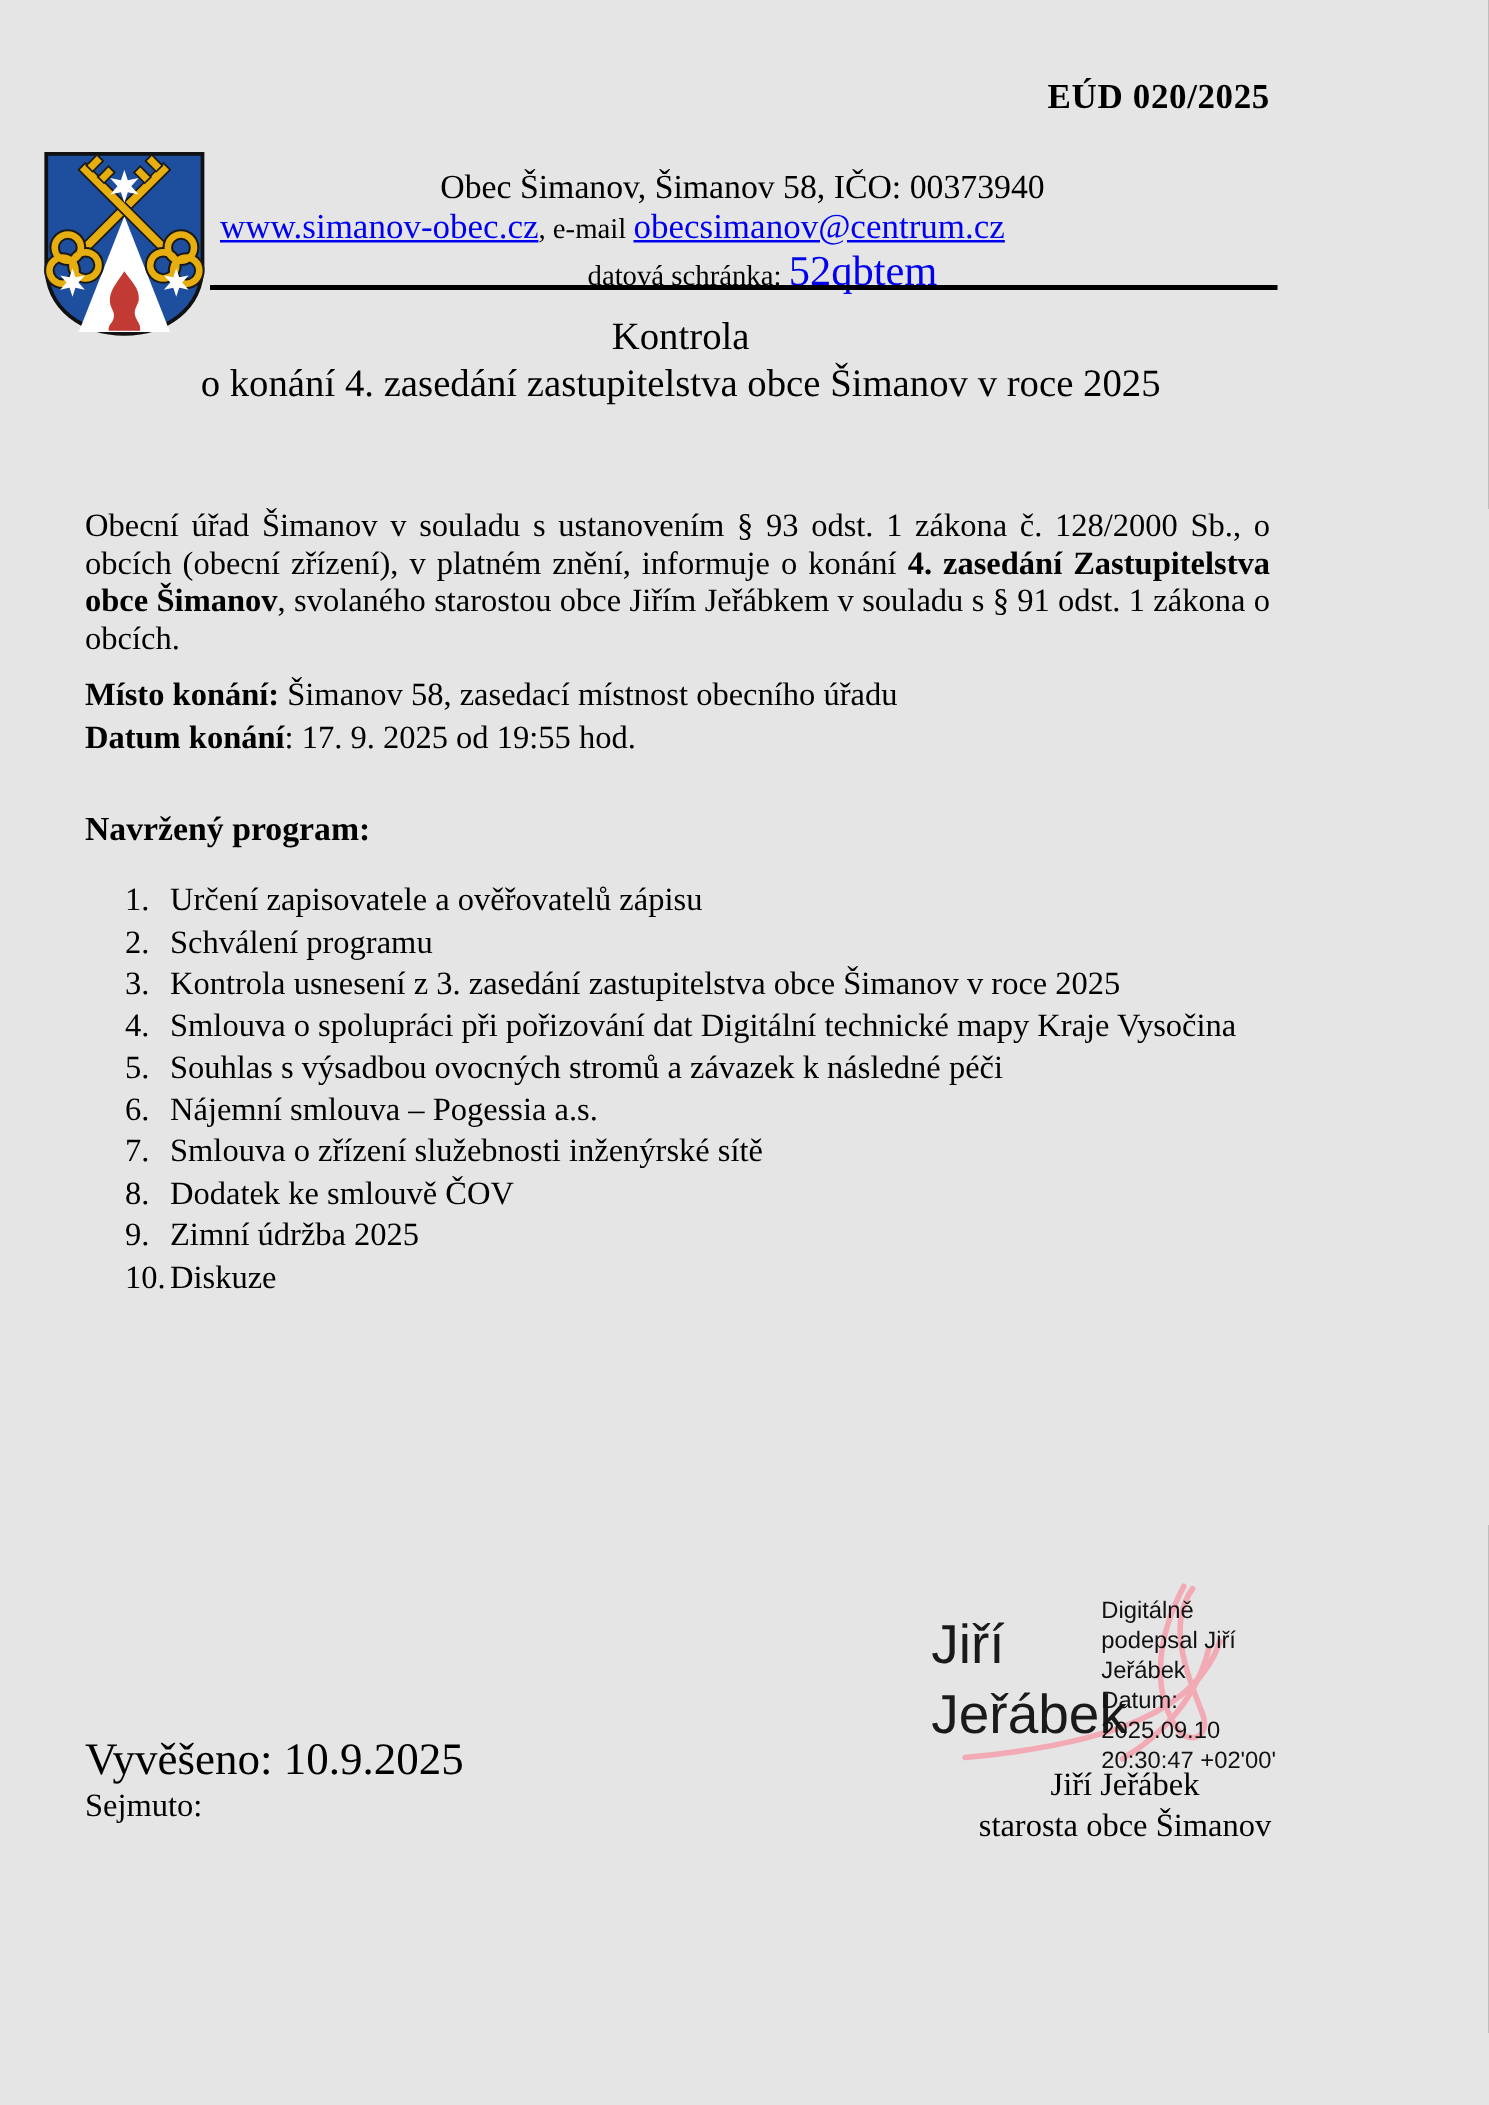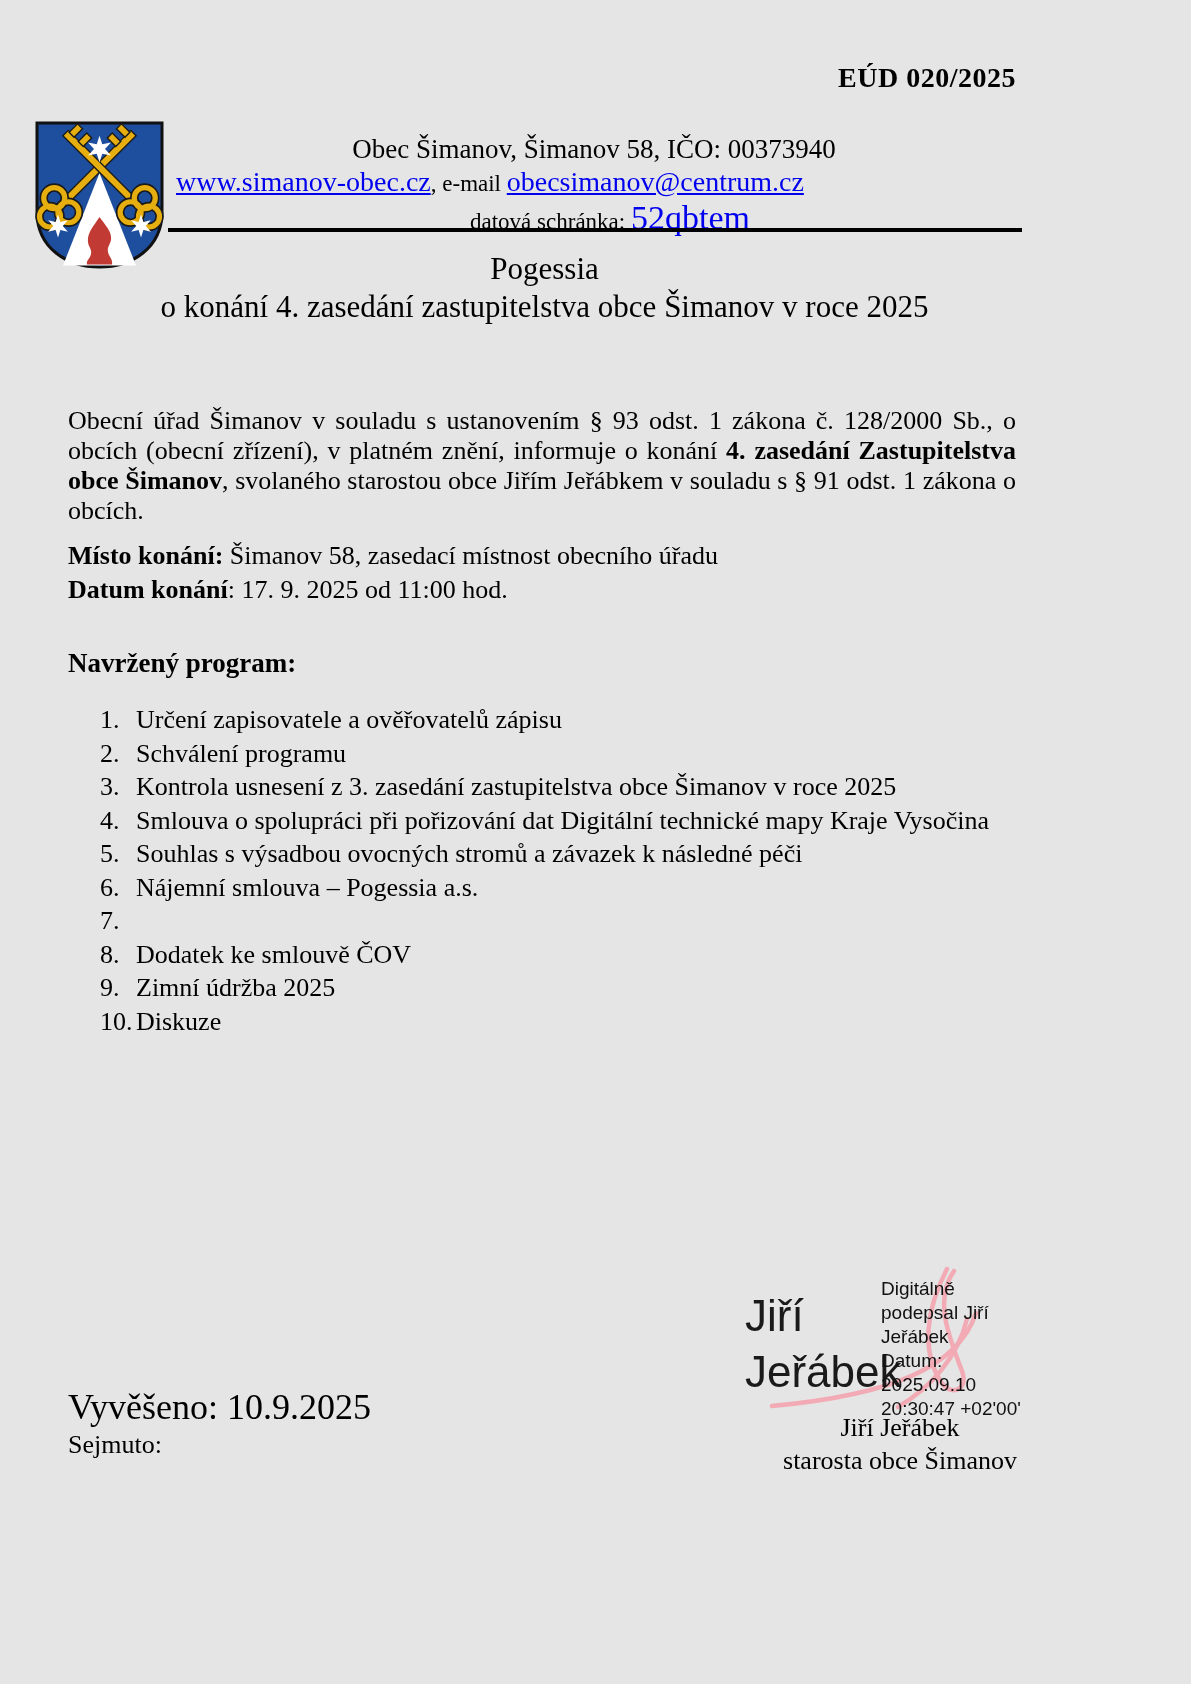--- a/index.html
+++ b/index.html
@@ -100,28 +100,28 @@
   <div class="abs hdr-line2">
     <a class="doclink" style="color:#0000ee">www.simanov-obec.cz</a><span class="sep">, e-mail </span><a class="doclink" style="color:#0000ee">obecsimanov@centrum.cz</a>
   </div>
   <div class="abs hdr-line3">
     <span>datová schránka: </span><span class="databox-id" style="color:#0000ee">52qbtem</span>
   </div>
 
   <div class="abs rule"></div>
 
   <div class="abs title-block">
-    <div>Pogessia</div>
+    <div>Kontrola</div>
     <div>o konání 4. zasedání zastupitelstva obce Šimanov v roce 2025</div>
   </div>
 
   <div class="abs intro"><span>Obecní úřad Šimanov v souladu s ustanovením § 93 odst. 1 zákona č. 128/2000 Sb., o obcích (obecní zřízení), v platném znění, informuje o konání </span><span class="bold">4. zasedání Zastupitelstva obce Šimanov</span><span>, svolaného starostou obce Jiřím Jeřábkem v souladu s § 91 odst. 1 zákona o obcích.</span></div>
 
   <div class="abs meta-misto"><span class="bold">Místo konání:</span><span> Šimanov 58, zasedací místnost obecního úřadu</span></div>
-  <div class="abs meta-datum"><span class="bold">Datum konání</span><span>: 17. 9. 2025 od 11:00 hod.</span></div>
+  <div class="abs meta-datum"><span class="bold">Datum konání</span><span>: 17. 9. 2025 od 19:55 hod.</span></div>
 
   <div class="abs program-heading">Navržený program:</div>
   <div class="abs program-list">
     <div class="program-row">
         <span class="program-num">1.</span>
         <span class="program-text">Určení zapisovatele a ověřovatelů zápisu</span>
       </div>
     <div class="program-row">
         <span class="program-num">2.</span>
         <span class="program-text">Schválení programu</span>
@@ -137,20 +137,21 @@
     <div class="program-row">
         <span class="program-num">5.</span>
         <span class="program-text">Souhlas s výsadbou ovocných stromů a závazek k následné péči</span>
       </div>
     <div class="program-row">
         <span class="program-num">6.</span>
         <span class="program-text">Nájemní smlouva – Pogessia a.s.</span>
       </div>
     <div class="program-row">
         <span class="program-num">7.</span>
+        <span class="program-text">Smlouva o zřízení služebnosti inženýrské sítě</span>
       </div>
     <div class="program-row">
         <span class="program-num">8.</span>
         <span class="program-text">Dodatek ke smlouvě ČOV</span>
       </div>
     <div class="program-row">
         <span class="program-num">9.</span>
         <span class="program-text">Zimní údržba 2025</span>
       </div>
     <div class="program-row">

